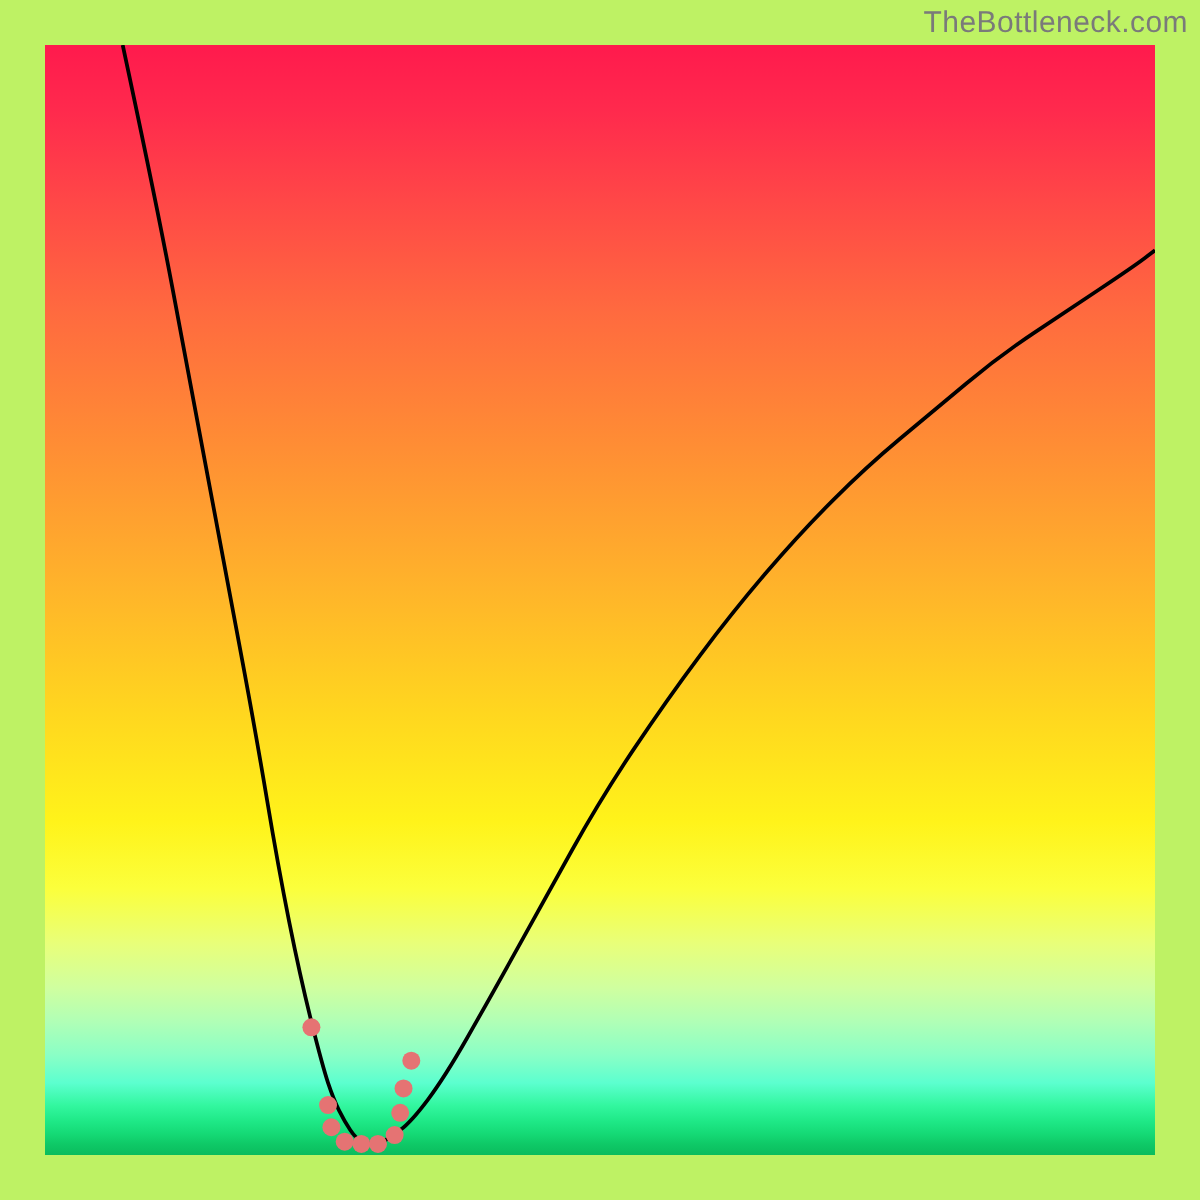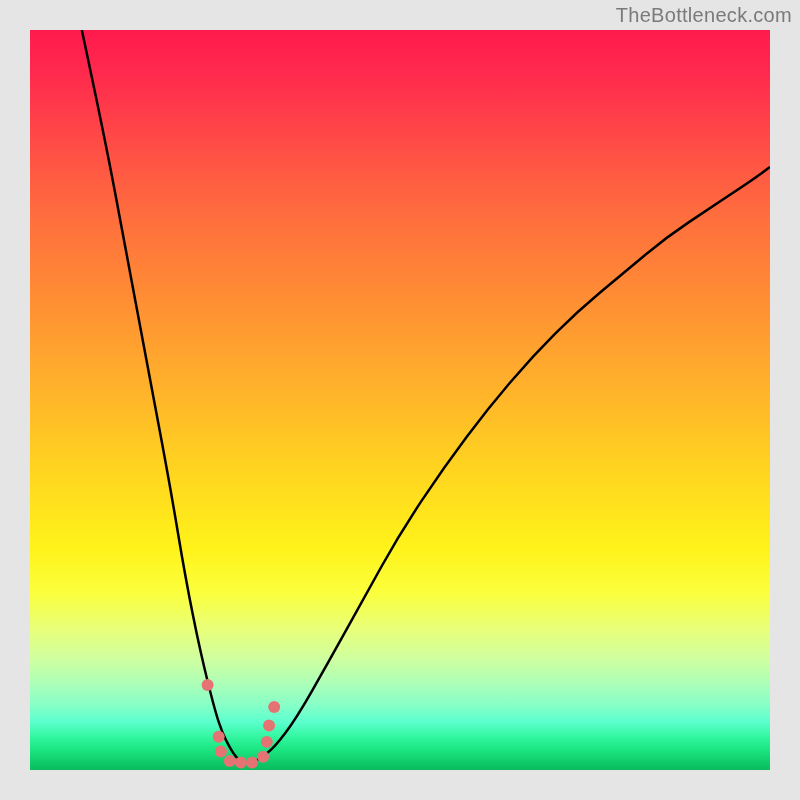--- a/index.html
+++ b/index.html
@@ -8,21 +8,21 @@
     width: 800px;
     height: 800px;
     overflow: hidden;
     background: #000;
     font-family: Arial, Helvetica, sans-serif;
   }
   .stage {
     position: relative;
     width: 800px;
     height: 800px;
-    background: #e5e5e5;
+    background: #bef264;
   }
   .plot-area {
     position: absolute;
     left: 30px;
     top: 30px;
     width: 740px;
     height: 740px;
     overflow: hidden;
   }
   .gradient {

